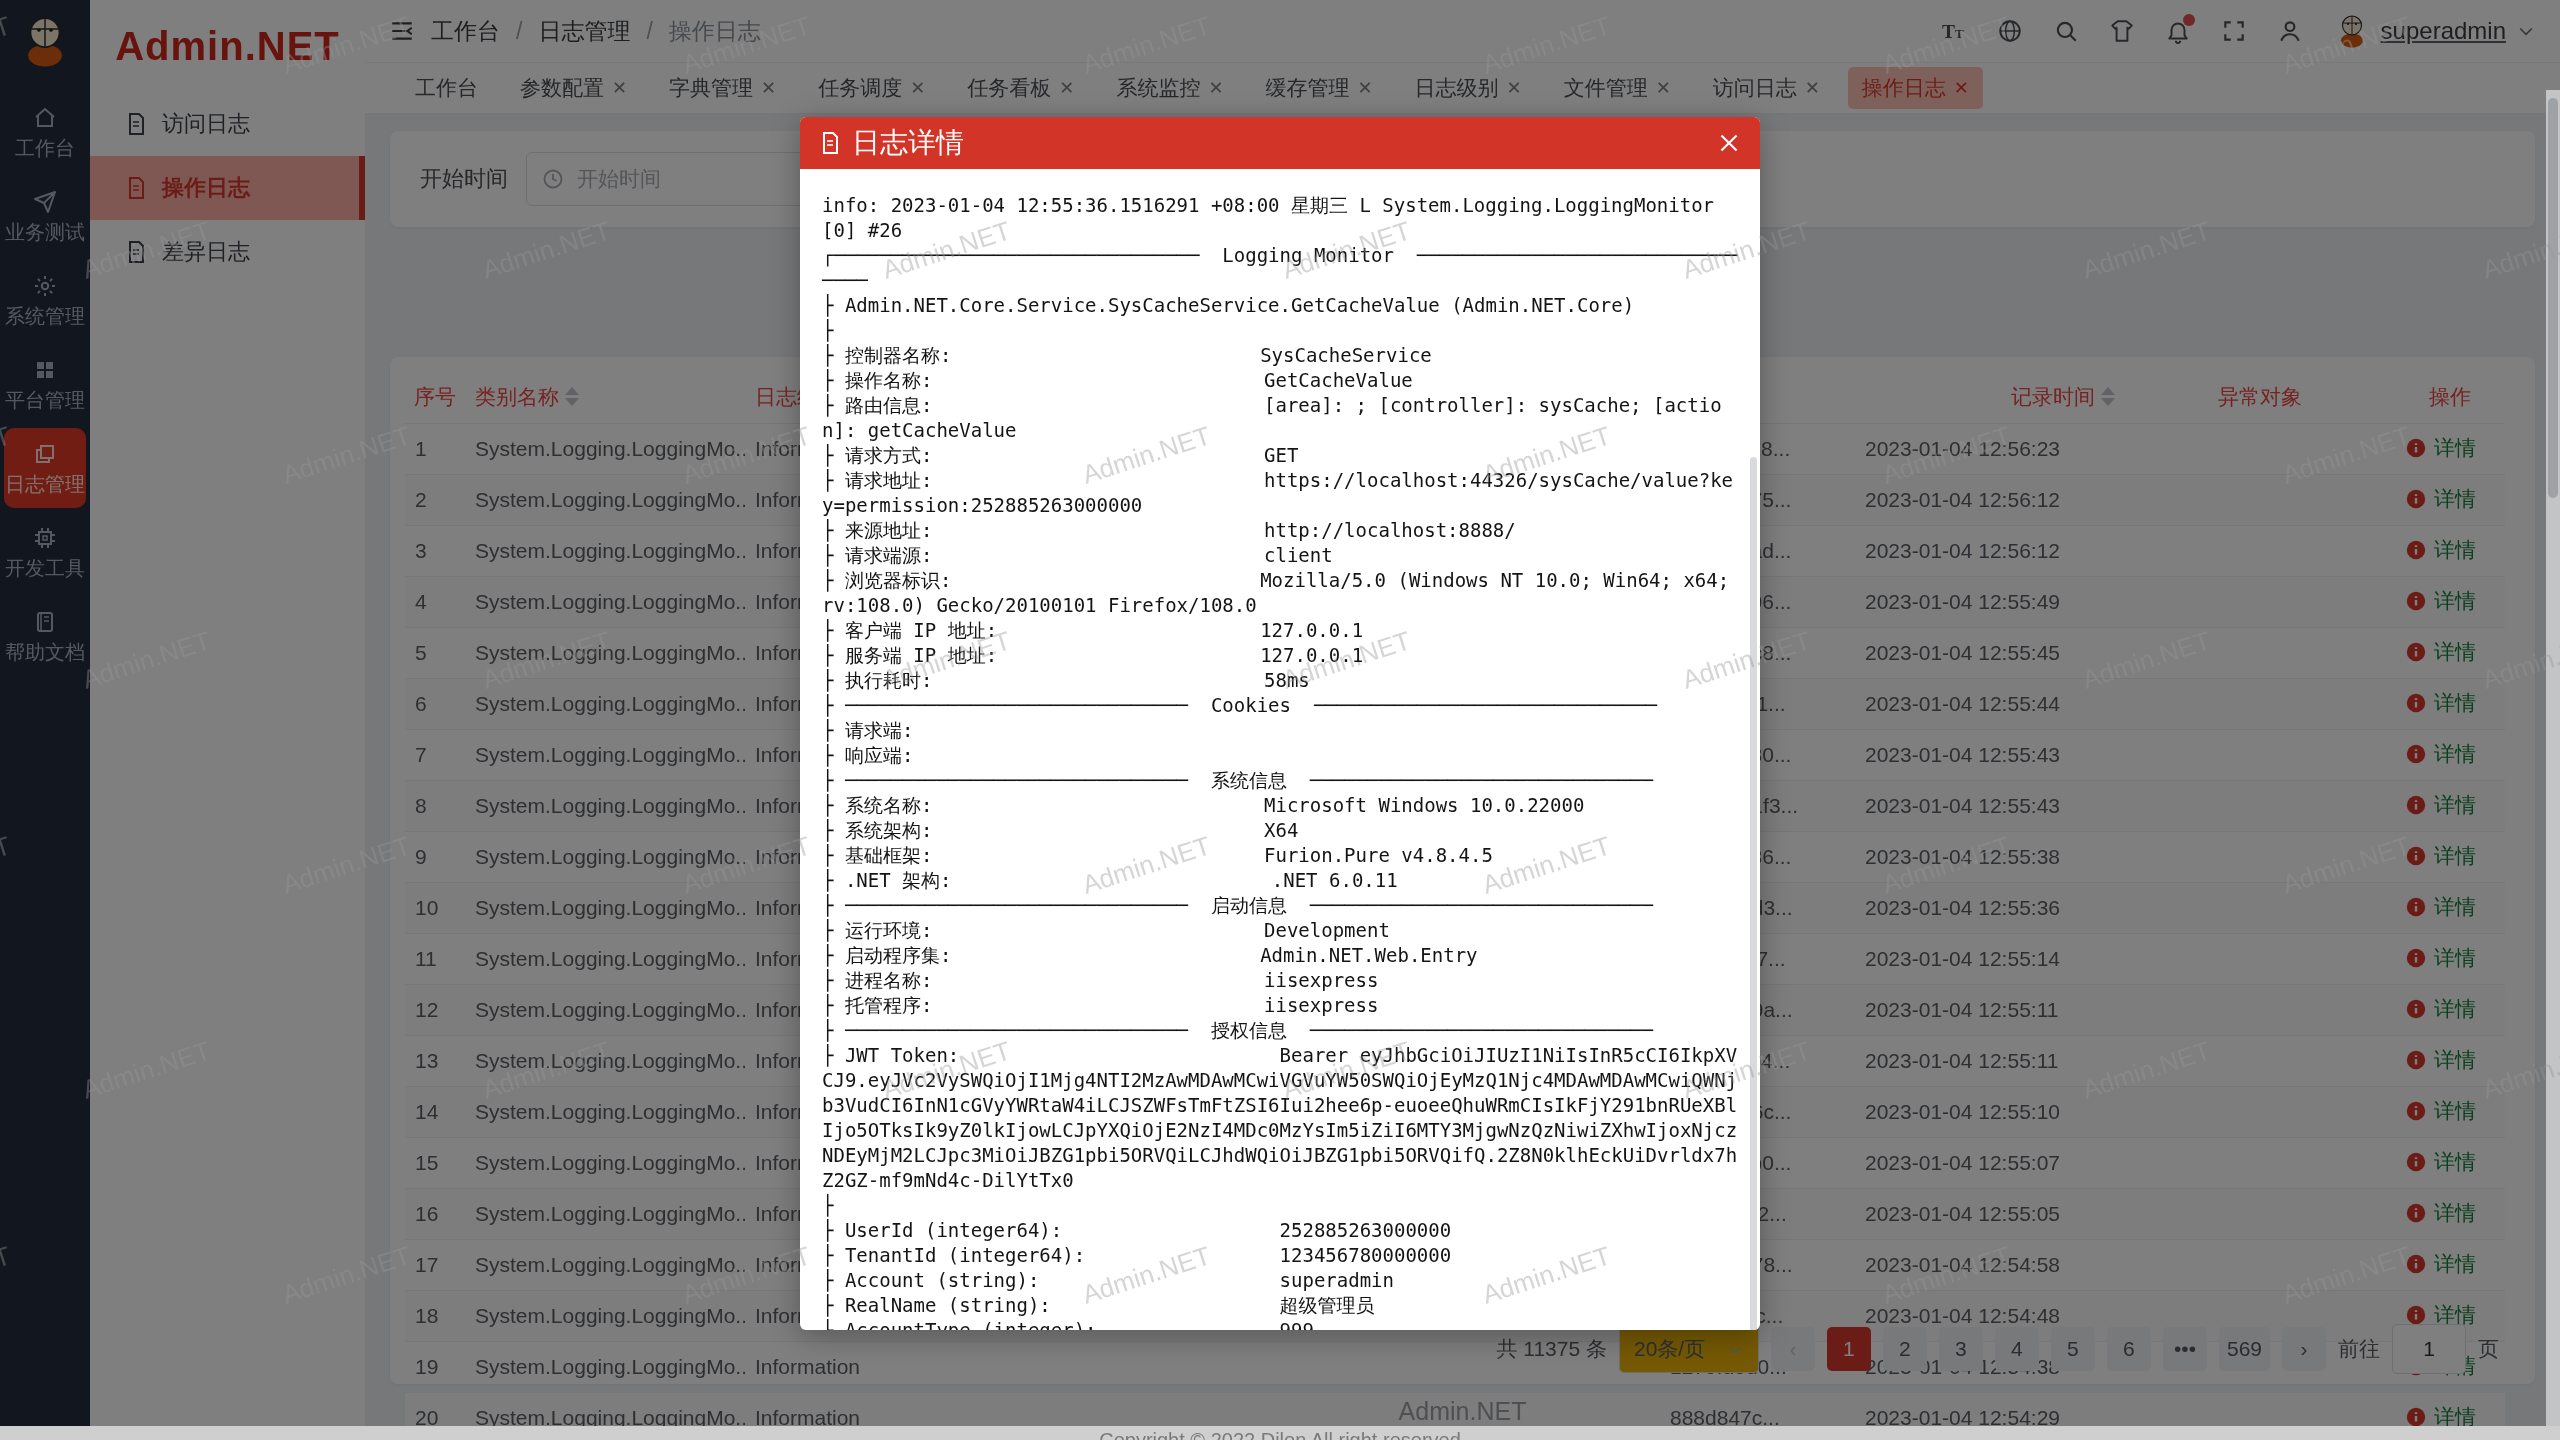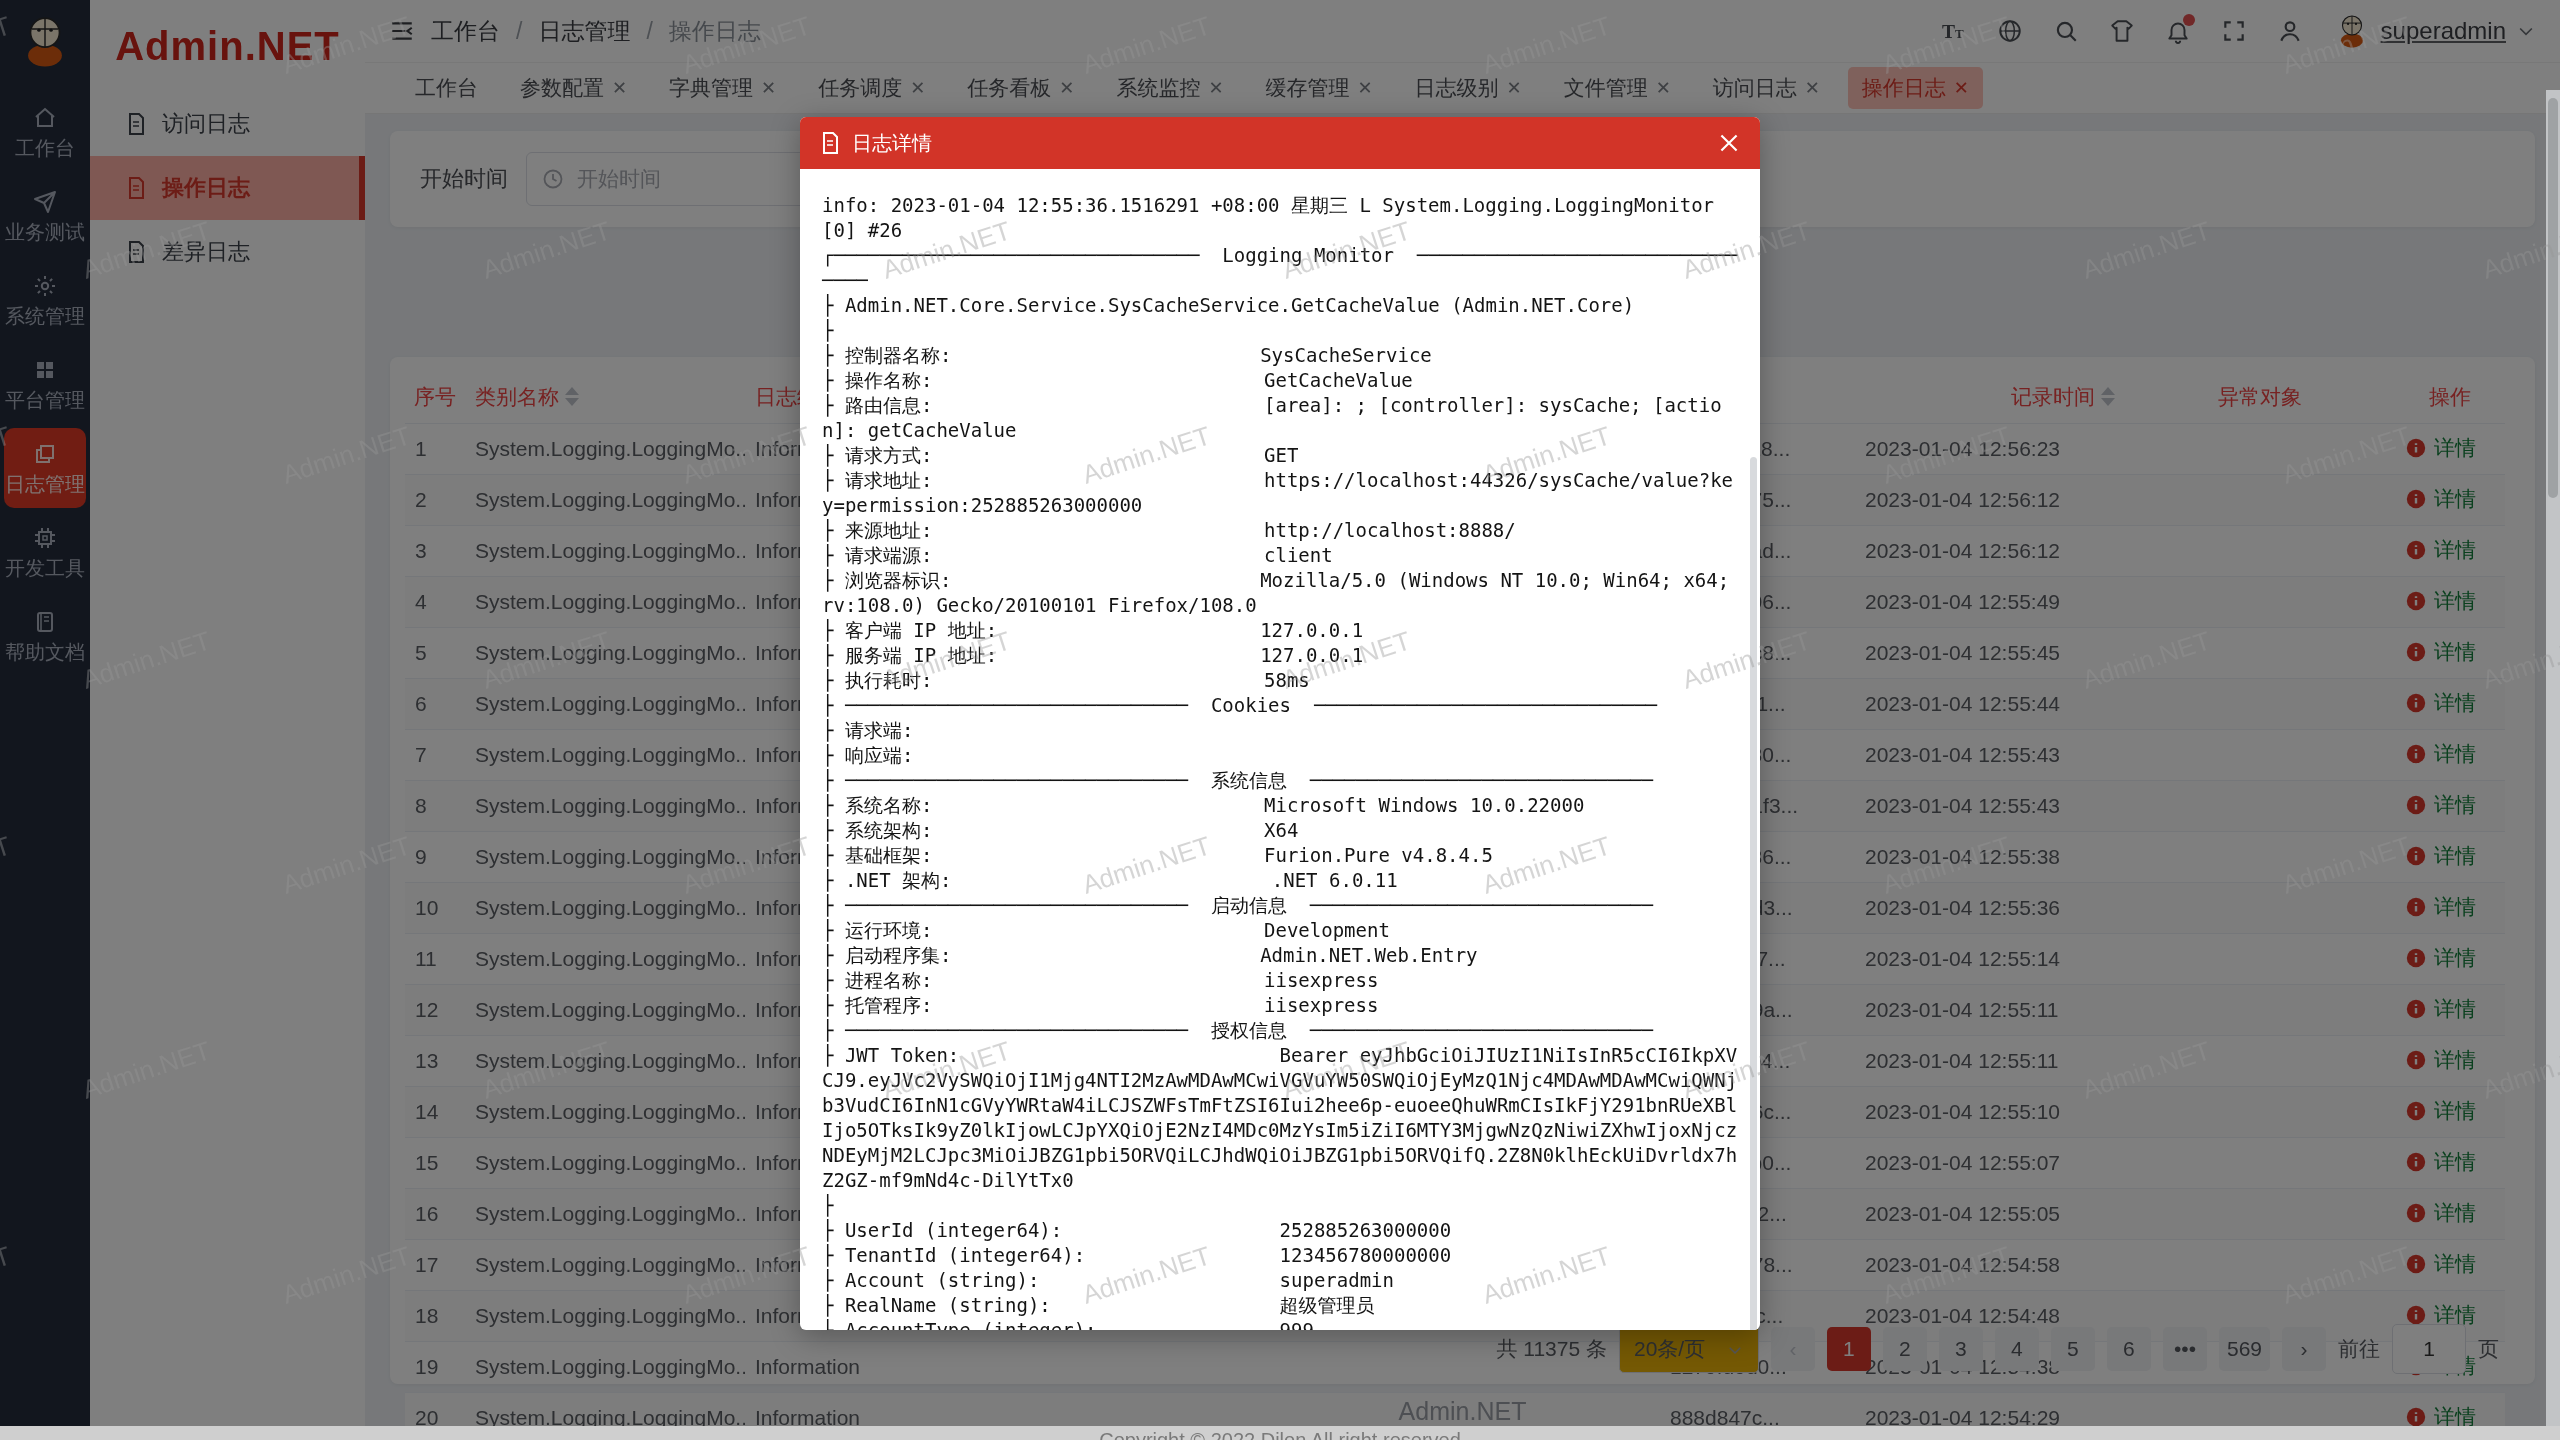--- a/index.html
+++ b/index.html
@@ -105,21 +105,21 @@
   .right-strip{position:absolute;right:0;top:90px;bottom:14px;width:14px;background:#c2c4c6;z-index:15;}
   .right-strip .thumb{position:absolute;left:2px;right:2px;top:8px;height:400px;border-radius:5px;background:#9fa2a4;}
   
   .overlay{position:absolute;inset:0;background:rgba(0,0,0,0.5);z-index:10;}
   .modal{position:absolute;left:800px;top:117px;width:960px;height:1213px;background:#fff;border-radius:6px;
          z-index:20;overflow:hidden;box-shadow:0 6px 30px rgba(0,0,0,.3);}
   .modal-head{height:52px;background:#d23428;display:flex;align-items:center;padding:0 18px;gap:10px;
               box-sizing:border-box;color:#fff;}
   .modal-head .mic{width:24px;height:24px;}
   .modal-head .mic svg{width:24px;height:24px;}
-  .modal-title{font-size:20px;flex:1;}
+  .modal-title{font-size:28px;flex:1;}
   .modal-close{width:26px;height:26px;color:#fff;cursor:pointer;}
   .modal-close svg{width:26px;height:26px;}
   .modal-body{position:absolute;left:0;right:0;top:52px;bottom:0;padding:24px 22px;box-sizing:border-box;
               overflow:hidden;}
   .modal-body pre{margin:0;font-family:"DejaVu Sans Mono","Liberation Mono",monospace;font-size:19px;
                   line-height:25px;color:#141414;white-space:pre-wrap;word-break:break-all;}
   .modal-scroll{position:absolute;right:3px;top:340px;width:7px;height:960px;border-radius:4px;background:#d8dadd;}
   
   .watermark{position:absolute;inset:0;z-index:30;pointer-events:none;overflow:hidden;}
   .watermark span{position:absolute;font-size:26px;color:rgba(150,150,150,0.40);transform:rotate(-18deg);

